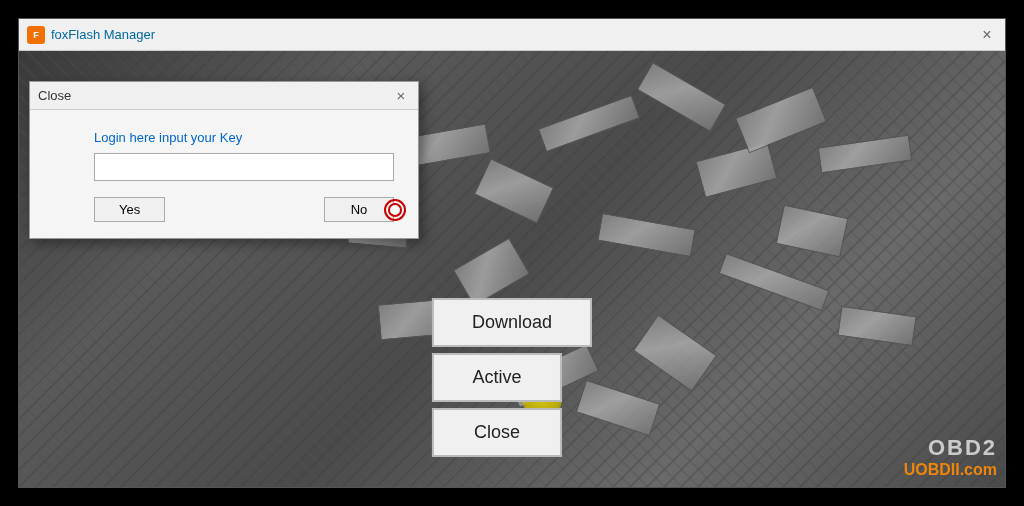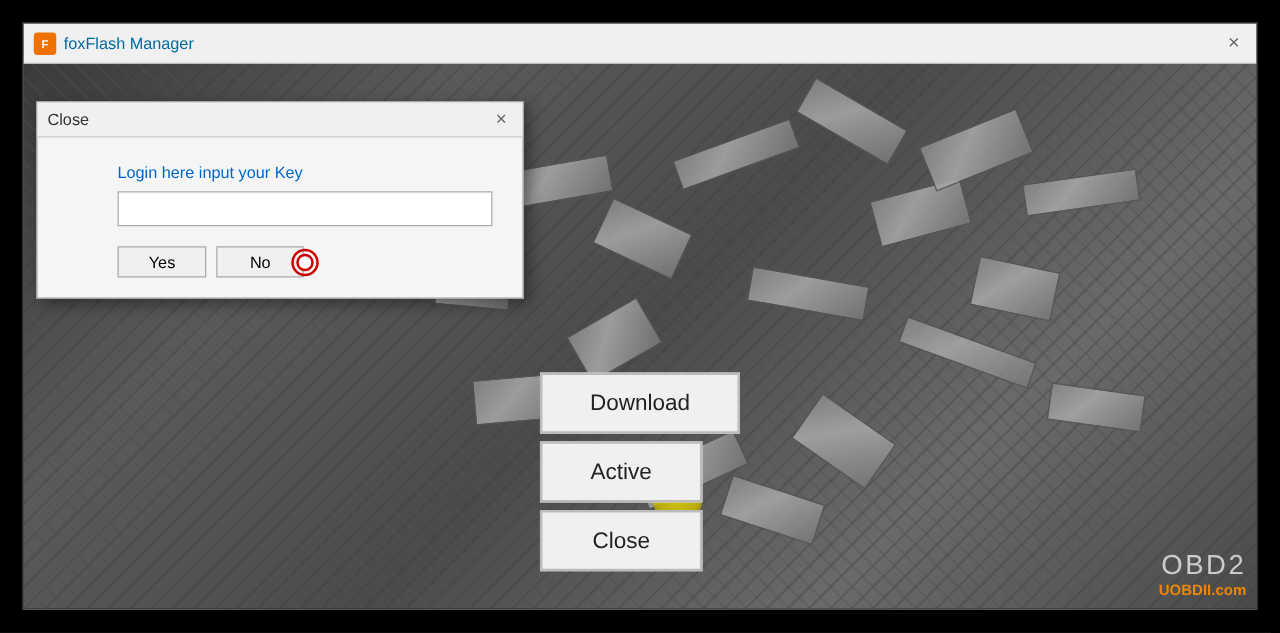--- a/index.html
+++ b/index.html
@@ -151,27 +151,27 @@
       position: absolute;
       bottom: 8px;
       right: 8px;
       display: flex;
       flex-direction: column;
       align-items: flex-end;
     }
 
     .watermark-obd2 {
       font-size: 22px;
-      font-weight: normal;
+      font-weight: bold;
       color: rgba(255,255,255,0.7);
       letter-spacing: 2px;
     }
 
     .watermark-url {
-      font-size: 12px;
+      font-size: 16px;
       color: rgba(255,140,0,0.9);
       font-weight: bold;
     }
 
     
     .login-dialog {
       position: absolute;
       top: 30px;
       left: 10px;
       width: 390px;
@@ -228,21 +228,21 @@
       background: white;
       padding: 2px 6px;
       font-size: 13px;
       outline: none;
     }
 
     .dialog-buttons {
       display: flex;
       gap: 8px;
       margin-top: 16px;
-      justify-content: flex-start;
+      justify-content: space-between;
     }
 
     .dialog-btn {
       padding: 4px 24px;
       font-size: 13px;
       background: #f0f0f0;
       border: 1px solid #aaa;
       cursor: pointer;
       min-width: 70px;
       text-align: center;

